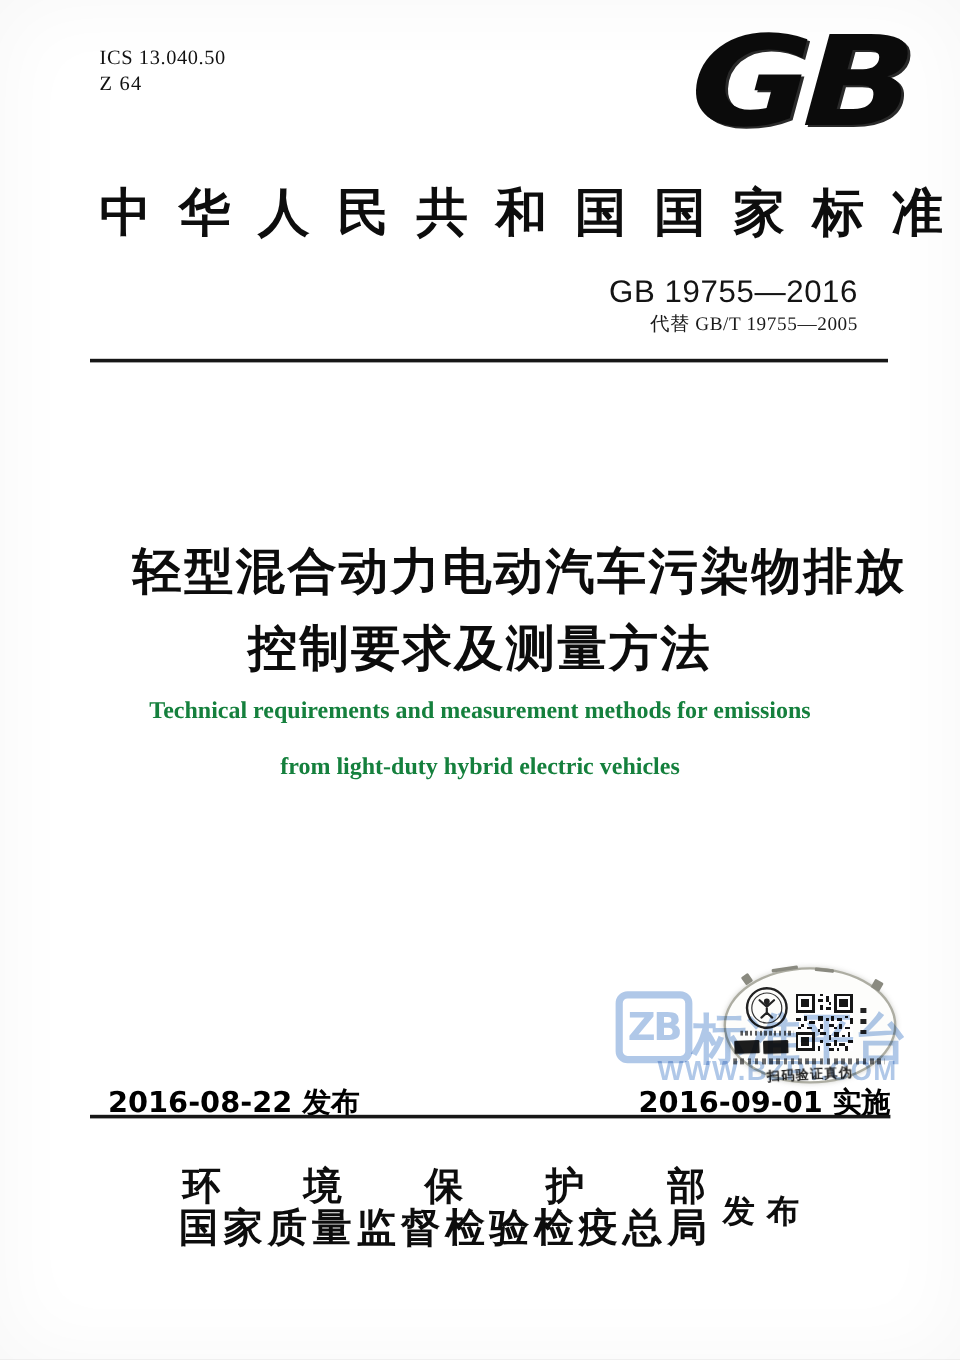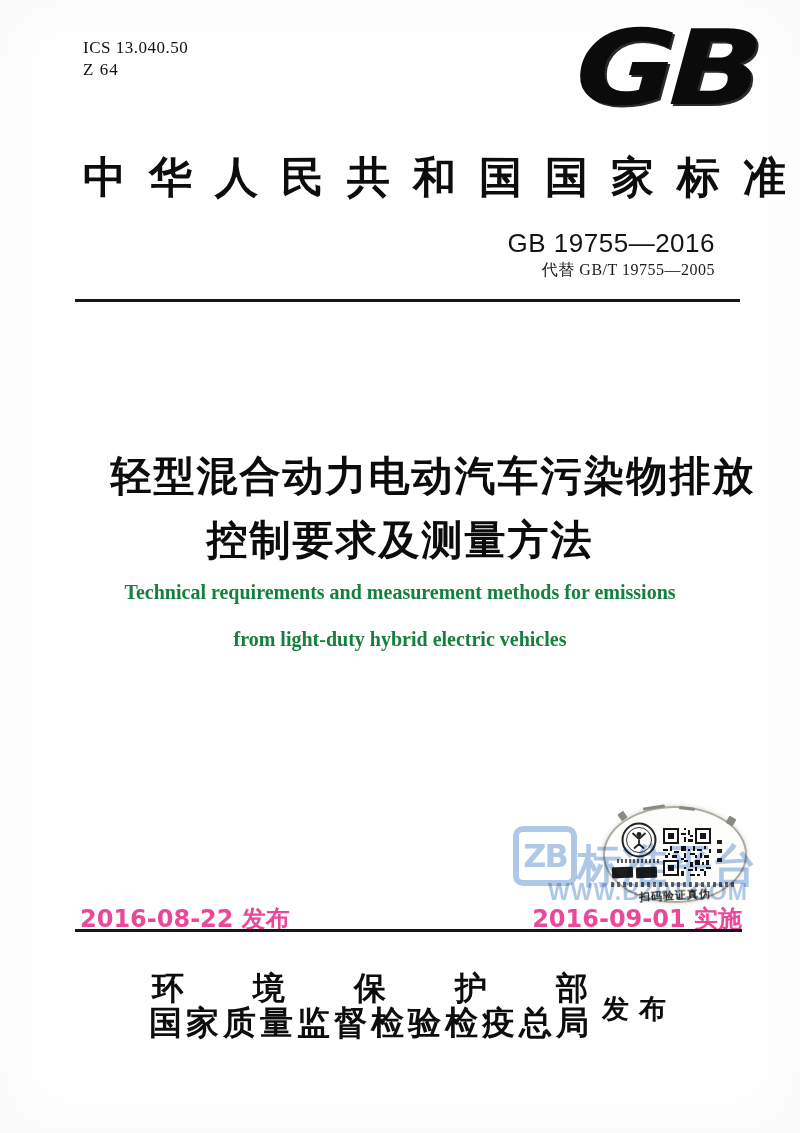--- a/index.html
+++ b/index.html
@@ -84,21 +84,21 @@
     font-size:11px;font-weight:700;color:#242424;letter-spacing:1px;
     transform:rotate(-3deg);filter:blur(0.3px);white-space:nowrap;}
   .arc-mark{position:absolute;background:#8a8a80;border-radius:1px;}
   .am1{left:14px;top:4px;width:7px;height:8px;transform:rotate(-35deg);}
   .am2{left:38px;top:-2px;width:22px;height:3px;transform:rotate(-8deg);}
   .am3{left:74px;top:-1px;width:16px;height:3px;transform:rotate(6deg);}
   .am4{left:122px;top:9px;width:8px;height:8px;transform:rotate(30deg);}
 
   
   .date{top:903px;font-size:24px;font-weight:700;white-space:nowrap;
-    font-family:"DejaVu Sans","Liberation Sans",sans-serif;color:#ec4899;}
+    font-family:"DejaVu Sans","Liberation Sans",sans-serif;color:#000000;margin-left:10px;}
   .date-left{left:80px;} .date-right{right:58px;}
 
   .pub{font-weight:700;color:#0d0d0d;white-space:nowrap;
     font-family:"Liberation Serif","DejaVu Serif",serif;}
   .pub1{left:152px;top:967px;font-size:32px;letter-spacing:69px;}
   .pub2{left:149px;top:1001px;font-size:33px;letter-spacing:4px;}
   .pub-label{left:602px;top:991px;font-size:27px;letter-spacing:10px;font-weight:700;
     font-family:"Liberation Serif","DejaVu Serif",serif;color:#0d0d0d;white-space:nowrap;}
 </style>
 </head>

